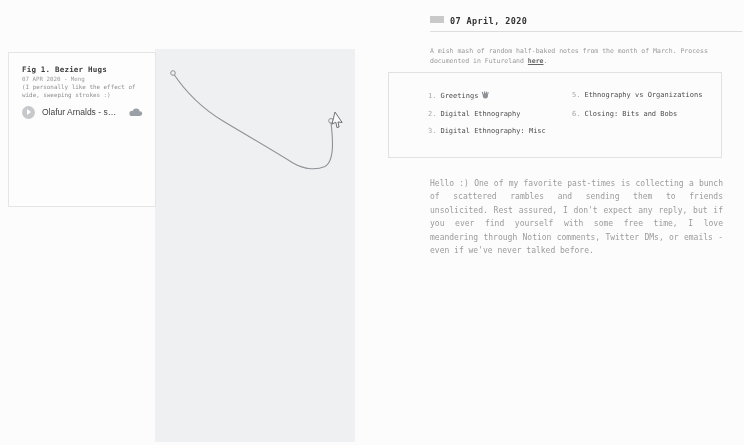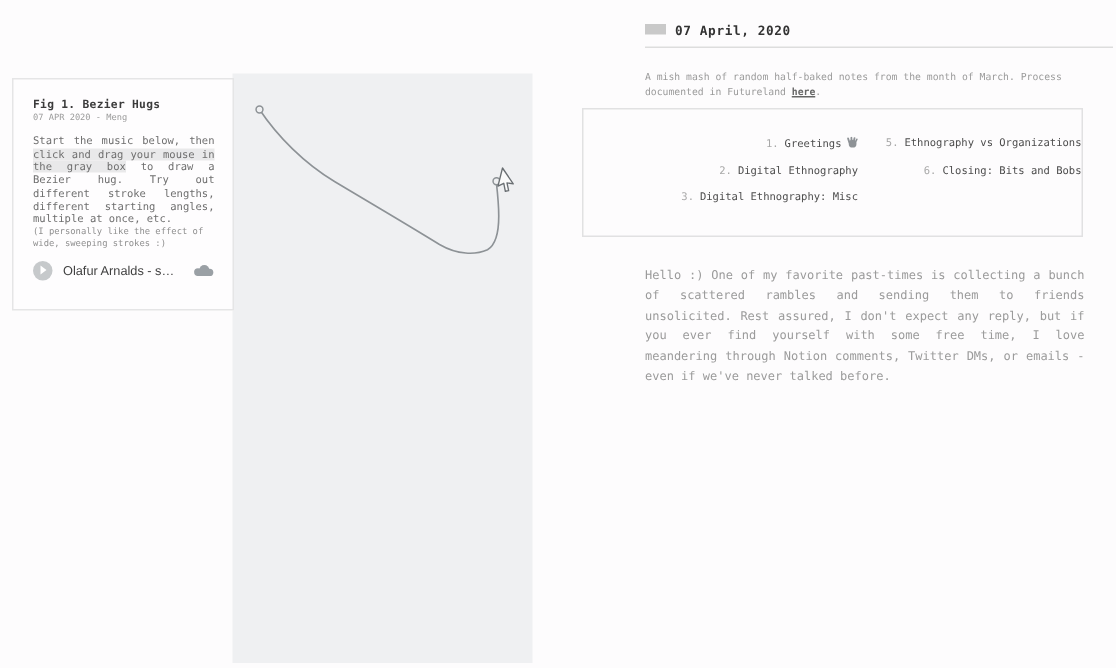--- a/index.html
+++ b/index.html
@@ -27,21 +27,21 @@
 
   
   .rp-header{position:absolute;left:430px;top:16px;display:flex;align-items:flex-start;}
   .swatch{width:14px;height:7px;background:#c9c9c9;margin-right:6px;}
   .rp-title{font-weight:bold;font-size:8.5px;color:#333333;letter-spacing:.4px;}
   .rp-rule{position:absolute;left:430px;top:31px;width:312px;border-top:1px solid #dddddd;}
   .rp-intro{position:absolute;left:430px;top:47px;width:318px;font-size:6.5px;line-height:9.8px;color:#9a9a9a;}
   .here-link{font-weight:bold;text-decoration:underline;color:#666666;cursor:pointer;}
 
   .sections-box{position:absolute;left:388px;top:72px;width:334px;height:86px;box-sizing:border-box;
-                border:1px solid #e1e1e2;padding:18px 0 0 39px;text-align:right;}
+                border:1px solid #e1e1e2;padding:18px 0 0 39px;}
   .sections-grid{display:grid;grid-template-rows:repeat(3,auto);grid-template-columns:144px auto;
                  grid-auto-flow:column;row-gap:9.5px;font-size:7px;line-height:8px;}
   .sec-item{cursor:pointer;white-space:nowrap;}
   .sec-num{color:#a8a8a8;margin-right:4px;}
   .sec-label{color:#4c4c4c;}
   .sec-icon{margin-left:3px;display:inline-block;vertical-align:-1px;line-height:0;}
 
   .rp-para{position:absolute;left:430px;top:177px;width:293px;font-size:8px;line-height:13.4px;
            color:#9b9b9b;text-align:justify;}
   .rp-cta{position:absolute;left:430px;top:251px;width:293px;font-size:8px;line-height:13.4px;color:#9b9b9b;}
@@ -63,21 +63,20 @@
       <circle cx="176" cy="71.8" r="2.3" fill="#eff0f2" stroke="#8d9296" stroke-width="1"></circle>
       <g transform="translate(180,63) rotate(14)">
         <polygon points="0,0 0,12.5 3.3,9.7 5.6,14.6 7.6,13.6 5.3,8.9 9.5,8.5" fill="#fafafa" stroke="#6a6f73" stroke-width="0.9" stroke-linejoin="round"></polygon>
       </g>
     </svg>
   </div>
 
   <div class="fig-card">
     <div class="fig-title">Fig 1. Bezier Hugs</div>
     <div class="fig-date">07 APR 2020 - Meng</div>
-    <div class="fig-body"><span>Start the music below, then </span><span class="hl">click and drag your mouse in the gray box</span><span> to draw a Bezier hug. Try out different stroke lengths, different starting angles, multiple at once, etc.</span></div>
     <div class="fig-note">(I personally like the effect of wide, sweeping strokes :)</div>
     <div class="player">
       <div class="play-btn"></div>
       <div class="track">Olafur Arnalds - sa…</div>
       <span class="sc-icon">
         <svg width="15" height="10" viewBox="0 0 15 10">
           <circle cx="4" cy="6.4" r="2.6" fill="#9aa0a5"></circle>
           <circle cx="8.2" cy="5" r="3.4" fill="#9aa0a5"></circle>
           <circle cx="11.8" cy="6.6" r="2.4" fill="#9aa0a5"></circle>
           <rect x="3" y="6" width="9.5" height="3" rx="1.4" fill="#9aa0a5"></rect>

